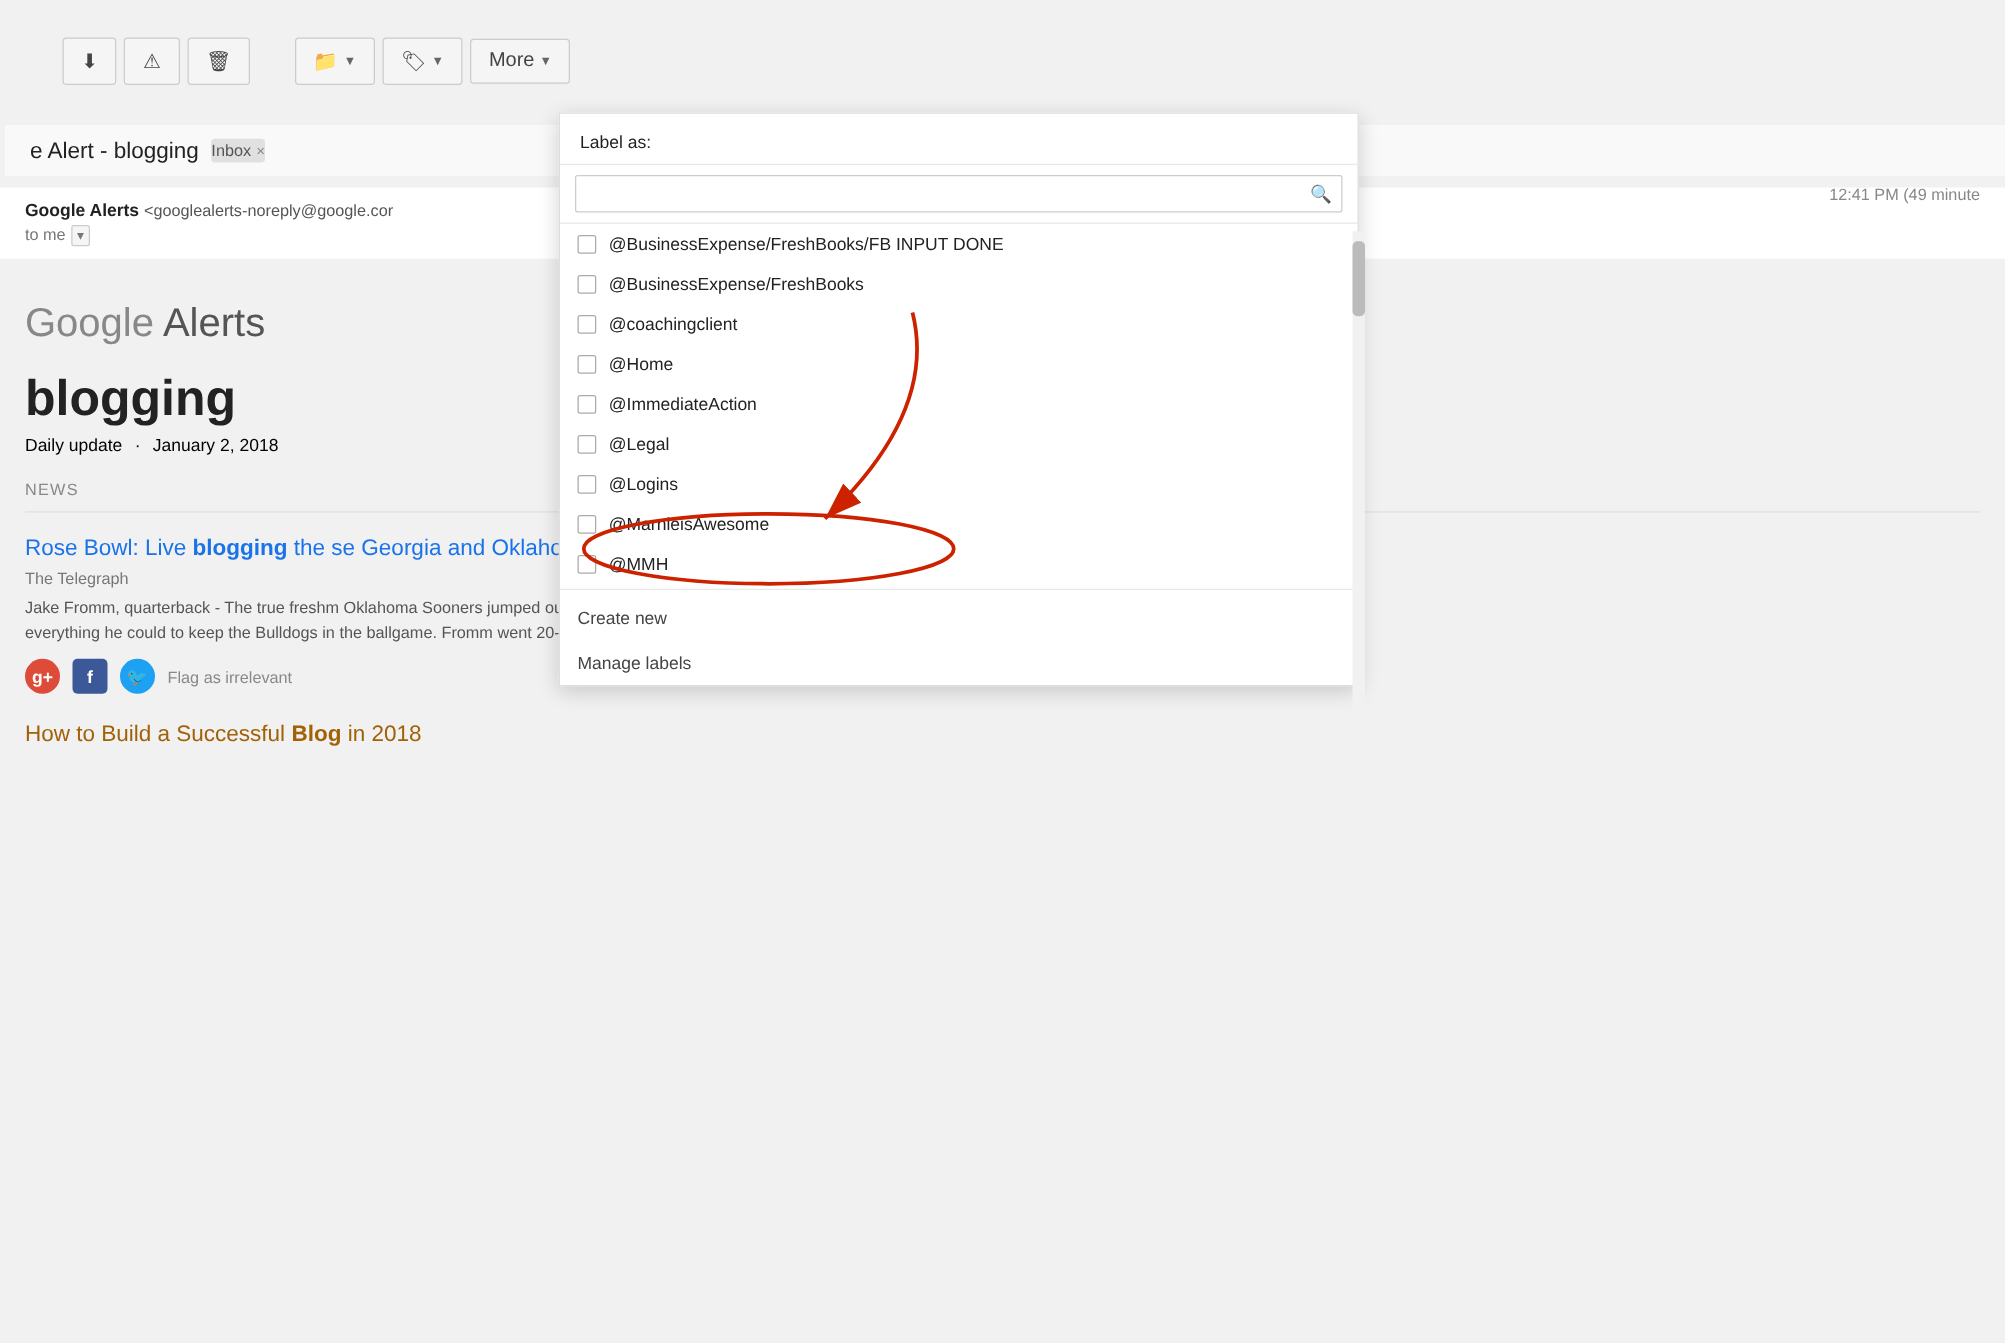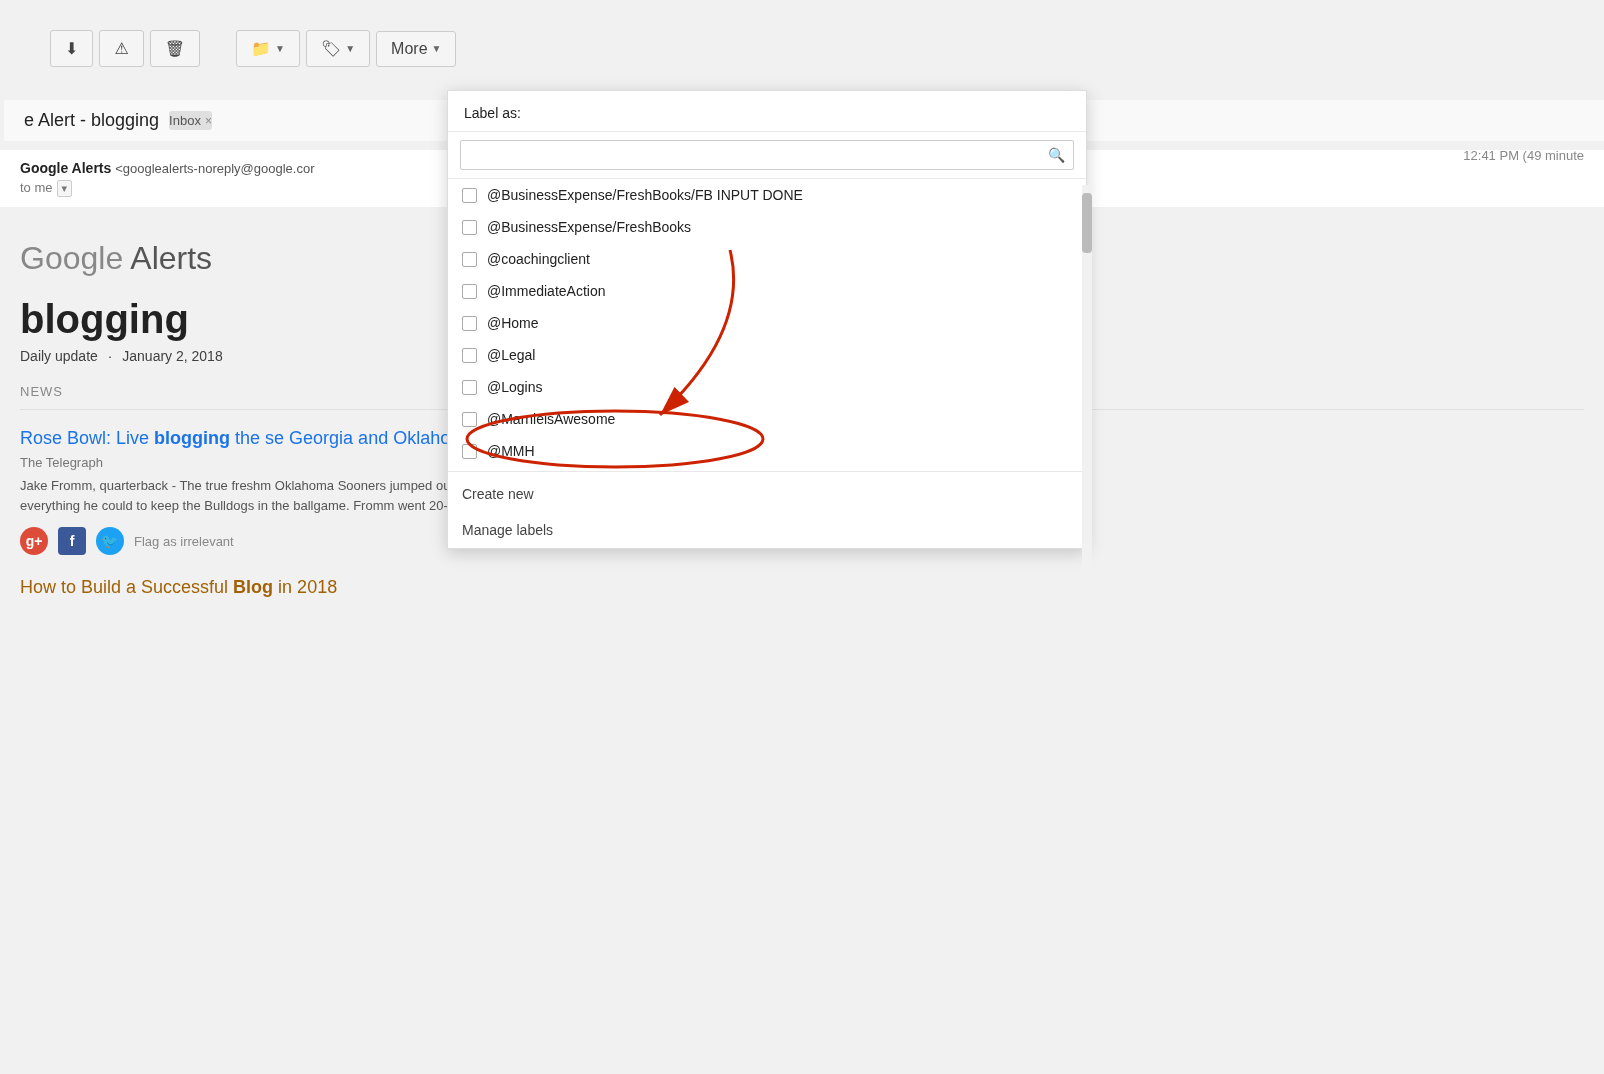--- a/index.html
+++ b/index.html
@@ -157,21 +157,21 @@
 
     .email-topic {
       font-size: 40px;
       color: #222;
       font-weight: bold;
       margin-bottom: 6px;
     }
 
     .email-meta {
       font-size: 14px;
-      color: #404040;
+      color: #000000;
       margin-bottom: 20px;
     }
 
     .email-meta span.separator {
       margin: 0 6px;
     }
 
     .news-label {
       font-size: 13px;
       color: #888;
@@ -451,28 +451,28 @@
     <div class="label-item">
       <span class="label-checkbox"></span>
       <span>@BusinessExpense/FreshBooks</span>
     </div>
 
     <div class="label-item">
       <span class="label-checkbox"></span>
       <span>@coachingclient</span>
     </div>
 
+    <div class="label-item">
+      <span class="label-checkbox"></span>
+      <span>@Home</span>
+    </div>
+
     <div class="label-item" style="background:#fff;">
       <span class="label-checkbox"></span>
       <span>@ImmediateAction</span>
-    </div>
-
-    <div class="label-item">
-      <span class="label-checkbox"></span>
-      <span>@Home</span>
     </div>
 
     <div class="label-item">
       <span class="label-checkbox"></span>
       <span>@Legal</span>
     </div>
 
     <div class="label-item">
       <span class="label-checkbox"></span>
       <span>@Logins</span>

